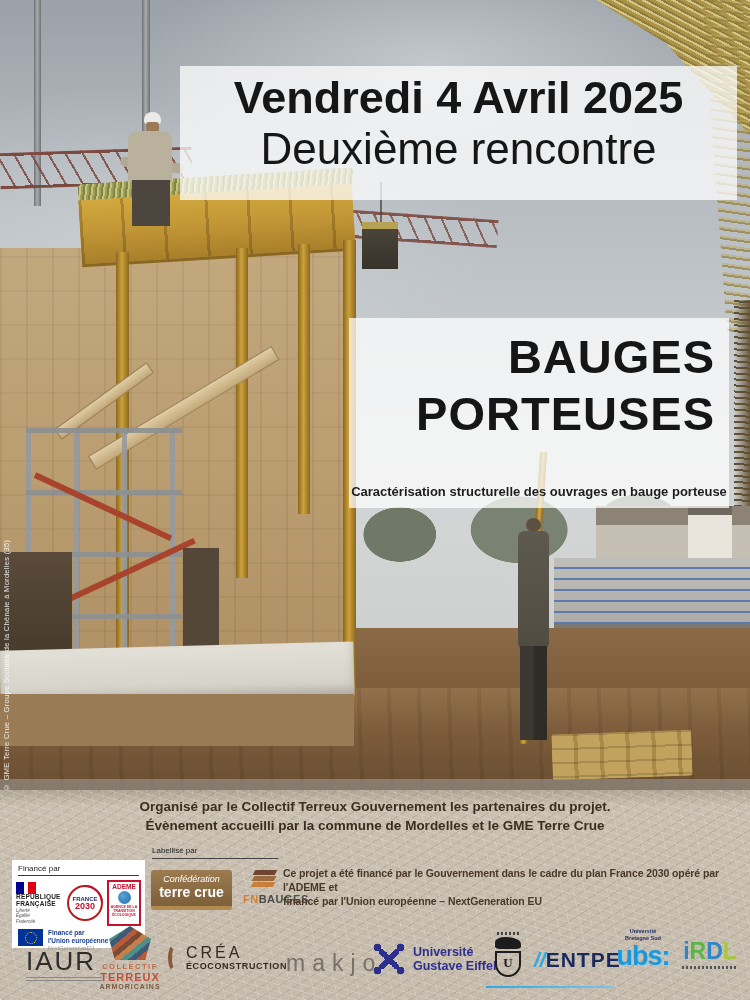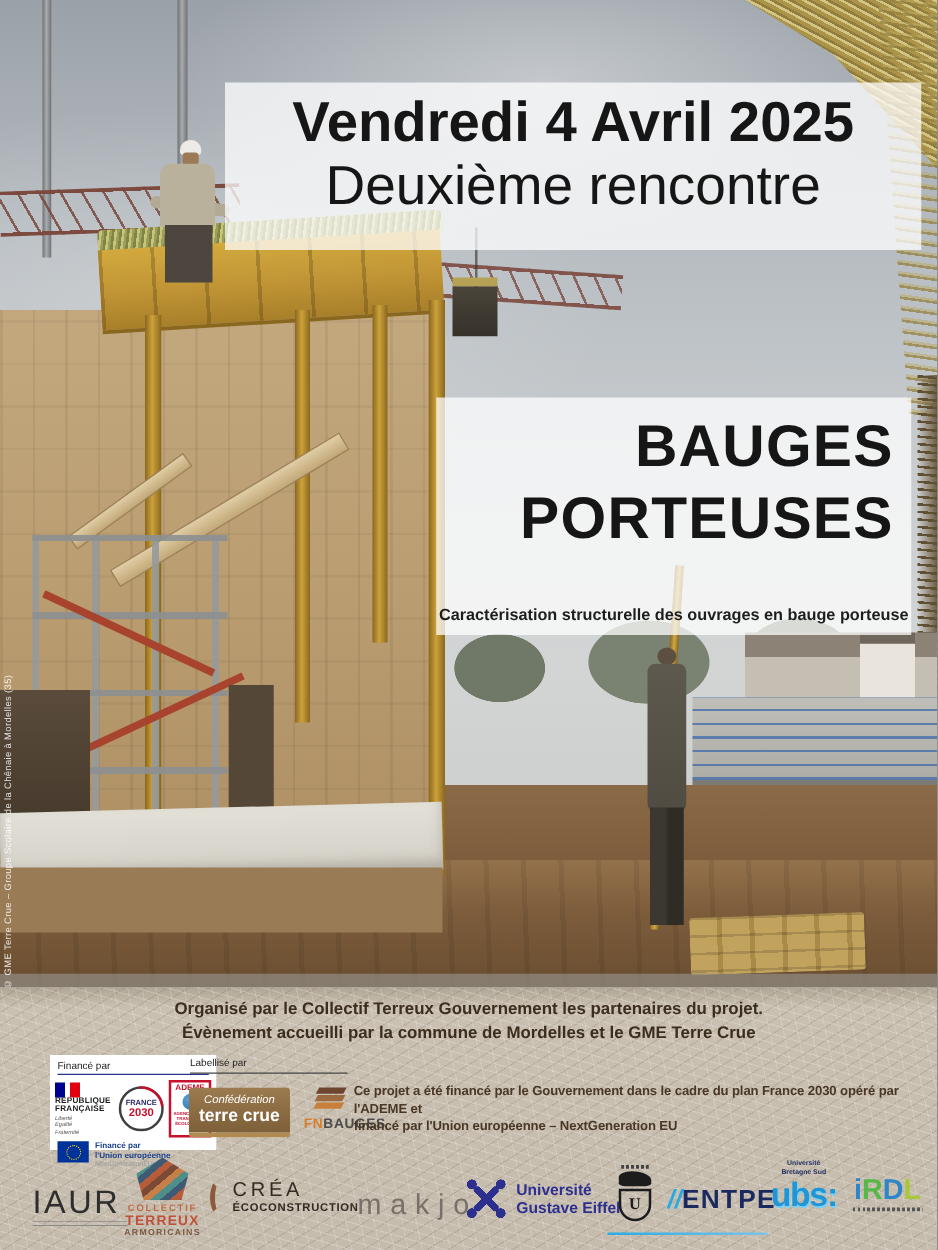--- a/index.html
+++ b/index.html
@@ -115,28 +115,28 @@
 
   
   .footer{position:absolute;left:0;top:790px;width:750px;height:210px;
       background:
       repeating-linear-gradient(16deg,rgba(255,255,255,.18) 0 1px,transparent 1px 7px),
       repeating-linear-gradient(-32deg,rgba(125,110,85,.20) 0 1px,transparent 1px 9px),
       repeating-linear-gradient(78deg,rgba(255,255,255,.15) 0 1px,transparent 1px 11px),
       linear-gradient(180deg,#b0a695 0,#c9c0b1 16px,#c6bcae 100%);}
   .org{position:absolute;left:0;top:8px;width:100%;text-align:center;color:#3c2e1e;
       font-weight:bold;font-size:13.5px;line-height:1.4;}
-  .fin-box{position:absolute;left:12px;top:54px;width:133px;height:76px;background:#fff;box-sizing:border-box;margin-left:28px;}
+  .fin-box{position:absolute;left:12px;top:70px;width:133px;height:88px;background:#fff;box-sizing:border-box;}
   .fin-label{font-size:8px;color:#222;margin:4px 6px 0;border-bottom:1px solid #27348b;padding-bottom:2px;}
   .fin-row{display:flex;align-items:center;gap:4px;padding:4px 4px 0;}
   .rf{width:48px;line-height:1.05;}
   .rf-flag{width:20px;height:12px;background:linear-gradient(90deg,#000091 0 40%,#fff 40% 60%,#e1000f 60%);}
   .rf-name{font-size:6.5px;font-weight:900;color:#1a1a1a;letter-spacing:.2px;}
   .rf-motto{font-size:4.5px;font-style:italic;color:#555;line-height:1.2;}
-  .f2030{position:relative;width:36px;height:36px;border:2px solid #404040;border-radius:50%;
+  .f2030{position:relative;width:36px;height:36px;border:2px solid #b91c1c;border-radius:50%;
       box-sizing:border-box;text-align:center;background:#fff;flex:none;}
   .f2030::before{content:"";position:absolute;inset:-2px;border:2px solid transparent;
       border-top-color:#c8102e;border-radius:50%;transform:rotate(40deg);}
   .f2030-l1{font-size:6px;font-weight:bold;color:#2a2a6a;margin-top:9px;}
   .f2030-l2{font-size:9px;font-weight:900;color:#c8102e;line-height:1;}
   .ademe{width:34px;height:46px;border:2px solid #c8102e;box-sizing:border-box;background:#fff;
       text-align:center;flex:none;}
   .ademe-name{font-size:6.5px;font-weight:900;color:#c8102e;margin-top:1px;}
   .ademe-globe{width:13px;height:13px;border-radius:50%;margin:1px auto;
       background:radial-gradient(circle at 35% 35%,#5ba0d0,#1d71b8);}

